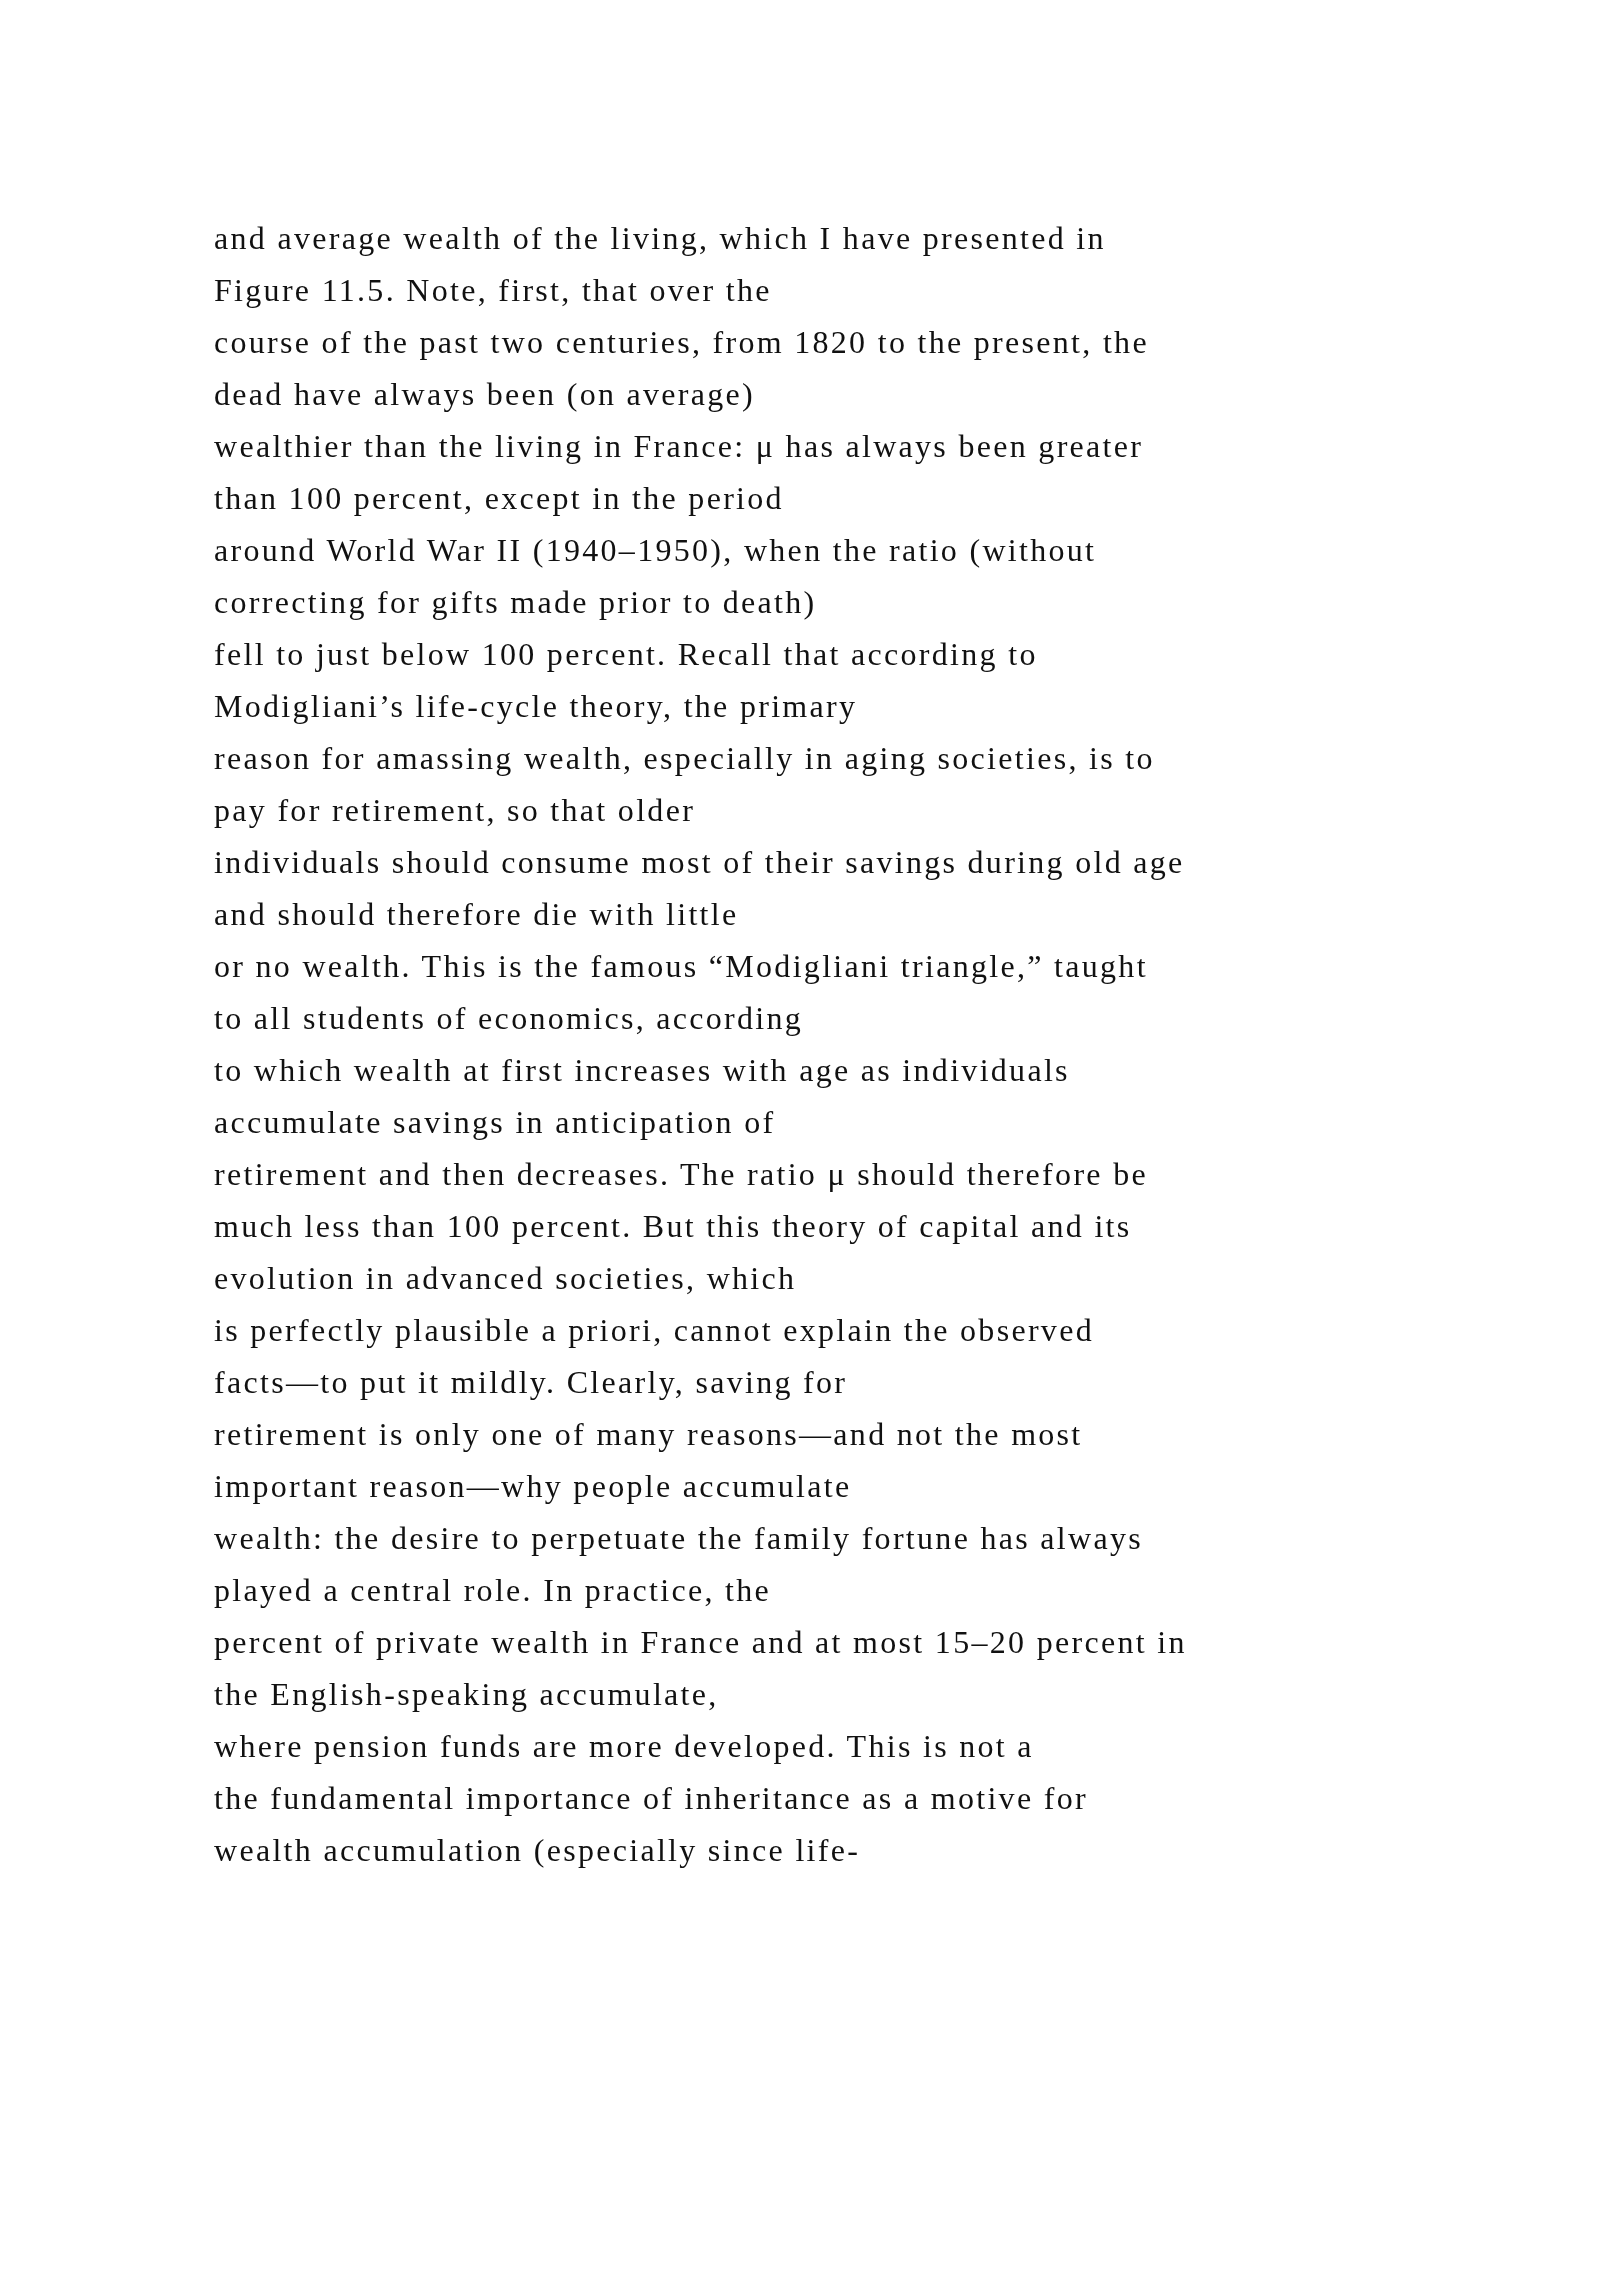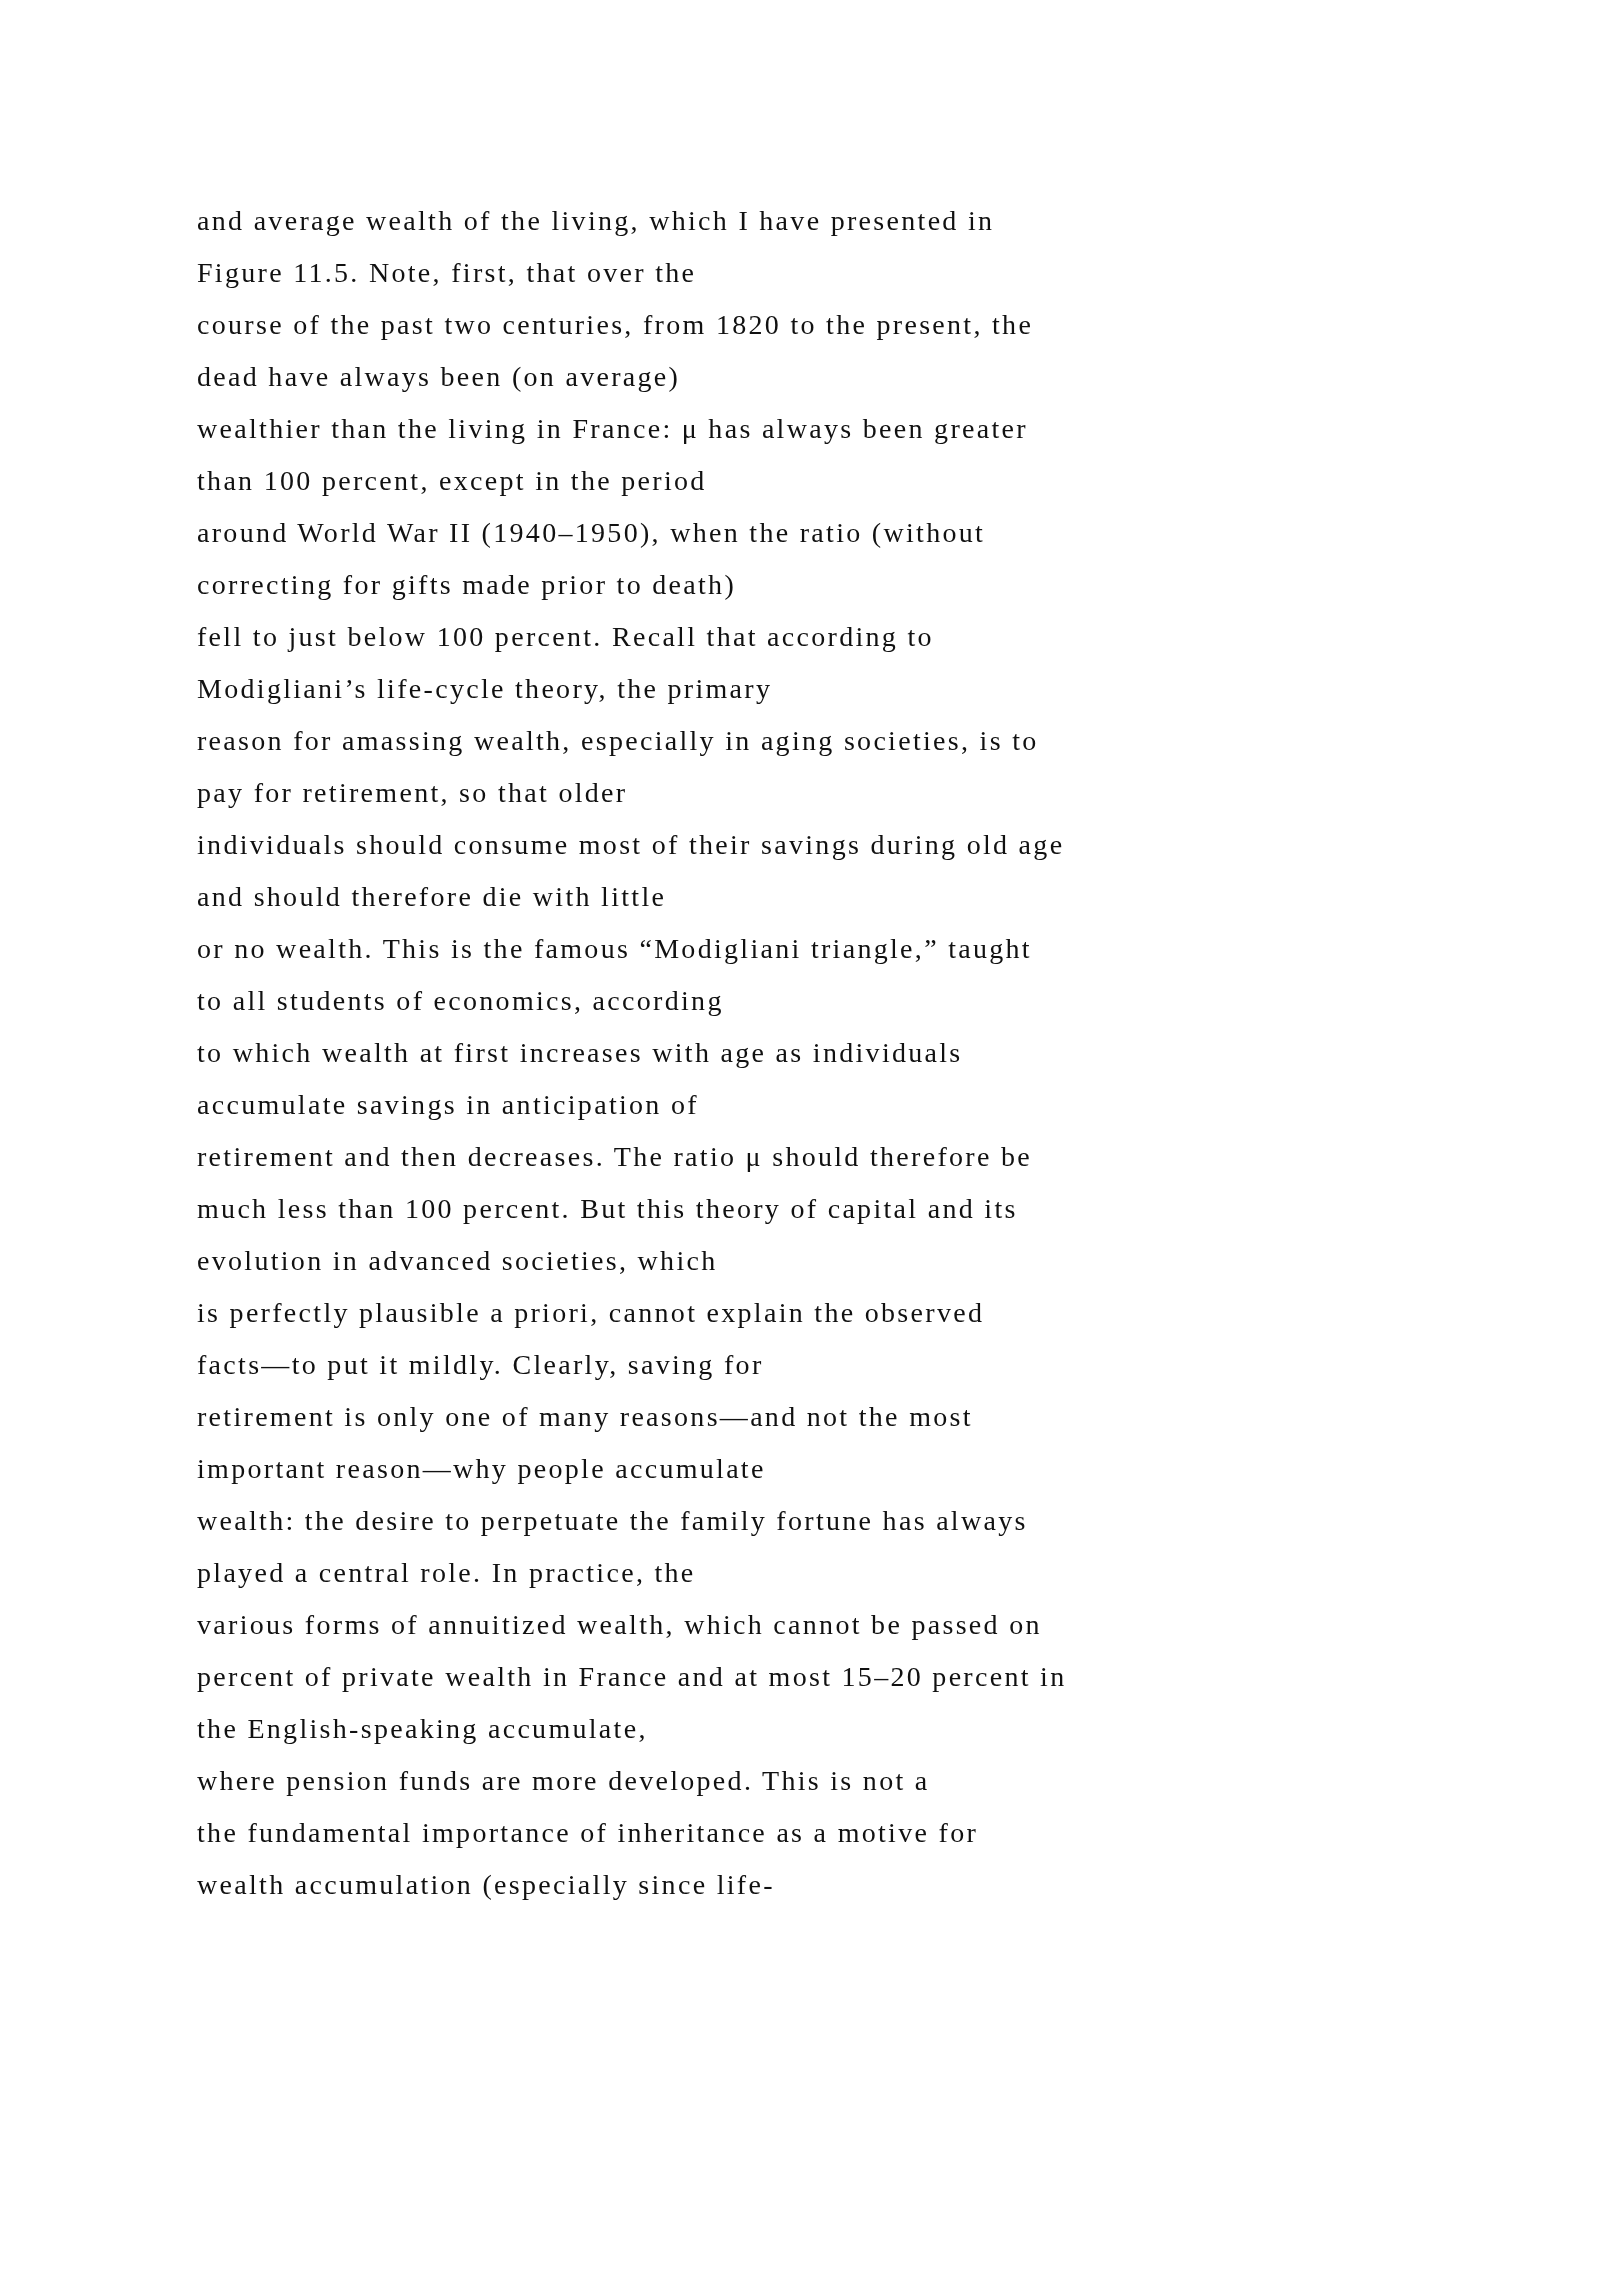--- a/index.html
+++ b/index.html
@@ -20,25 +20,25 @@
       width: 1623px;
       height: 2295px;
       background: #ffffff;
     }
     .text-block {
       position: absolute;
       left: 197px;
       top: 195px;
       width: 1347px;
       font-family: "Liberation Serif", "DejaVu Serif", serif;
-      font-size: 28px;
+      font-size: 32px;
       line-height: 52px;
       letter-spacing: 2.3px;
       color: #111111;
-      margin: 0;
+      margin: 17px;
       padding: 0;
     }
     .line {
       display: block;
       white-space: pre;
       height: 52px;
     }
   </style>
 </head>
 <body>
@@ -65,21 +65,20 @@
     <span class="line">accumulate savings in anticipation of</span>
     <span class="line">retirement and then decreases. The ratio μ should therefore be</span>
     <span class="line">much less than 100 percent. But this theory of capital and its</span>
     <span class="line">evolution in advanced societies, which</span>
     <span class="line">is perfectly plausible a priori, cannot explain the observed</span>
     <span class="line">facts—to put it mildly. Clearly, saving for</span>
     <span class="line">retirement is only one of many reasons—and not the most</span>
     <span class="line">important reason—why people accumulate</span>
     <span class="line">wealth: the desire to perpetuate the family fortune has always</span>
     <span class="line">played a central role. In practice, the</span>
-    <span class="line">various forms of annuitized wealth, which cannot be passed on</span>
     <span class="line">percent of private wealth in France and at most 15–20 percent in</span>
     <span class="line">the English-speaking accumulate,</span>
     <span class="line">where pension funds are more developed. This is not a</span>
     <span class="line">the fundamental importance of inheritance as a motive for</span>
     <span class="line">wealth accumulation (especially since life-</span>
   </div>
 </div>
 
 
 </body></html>

